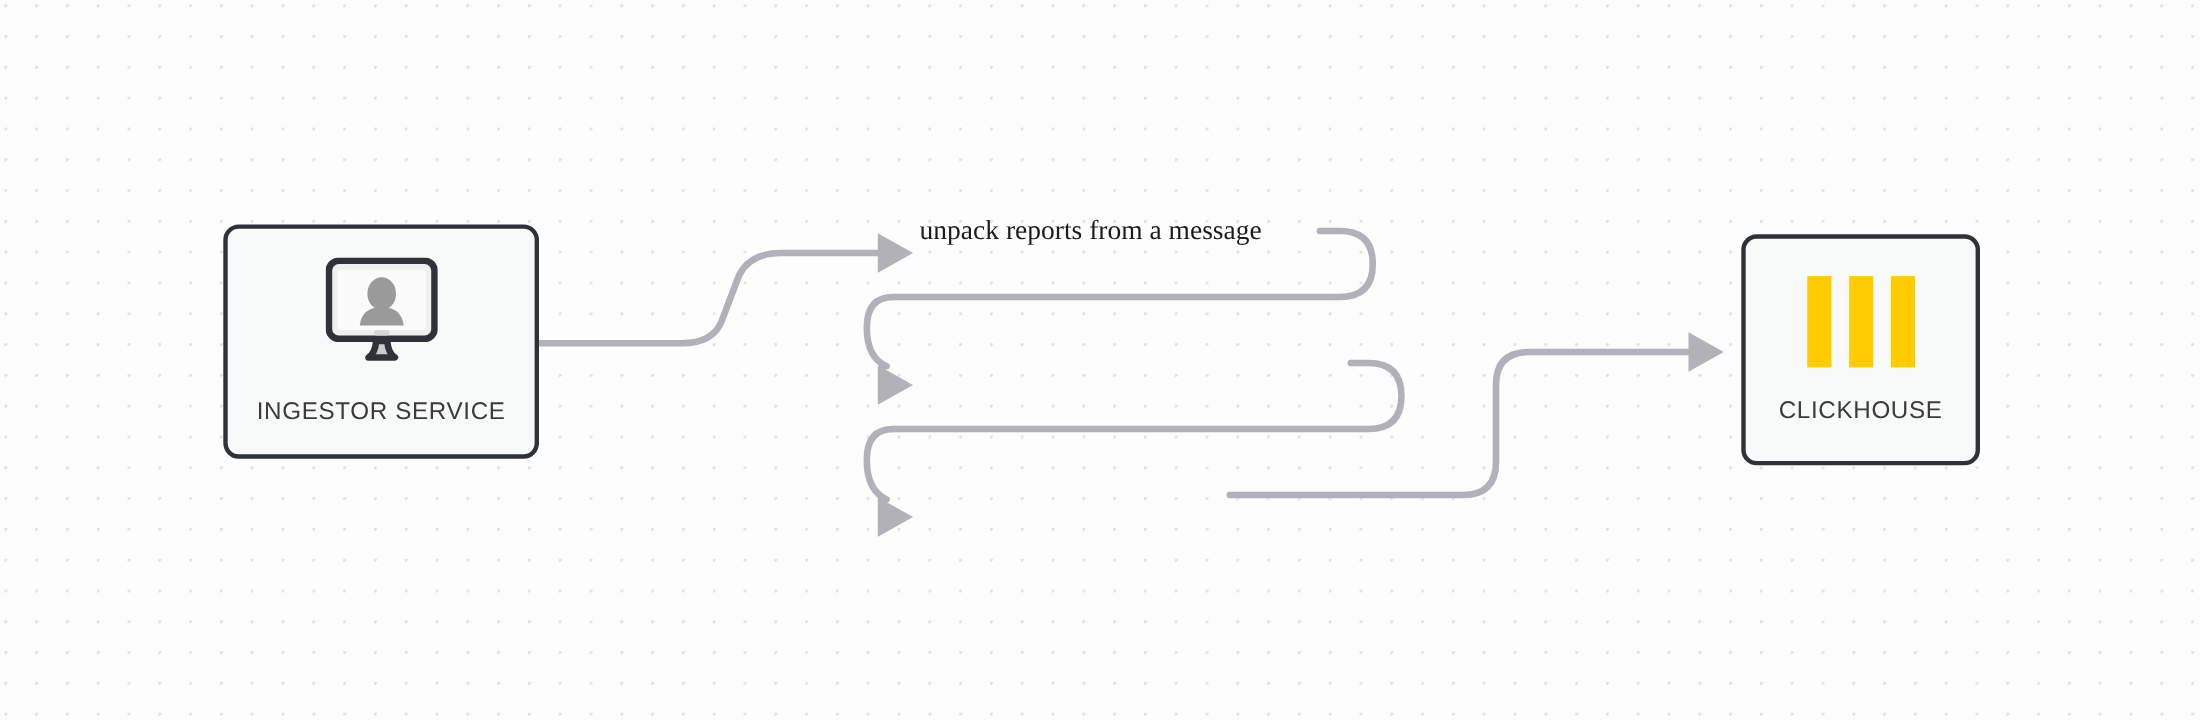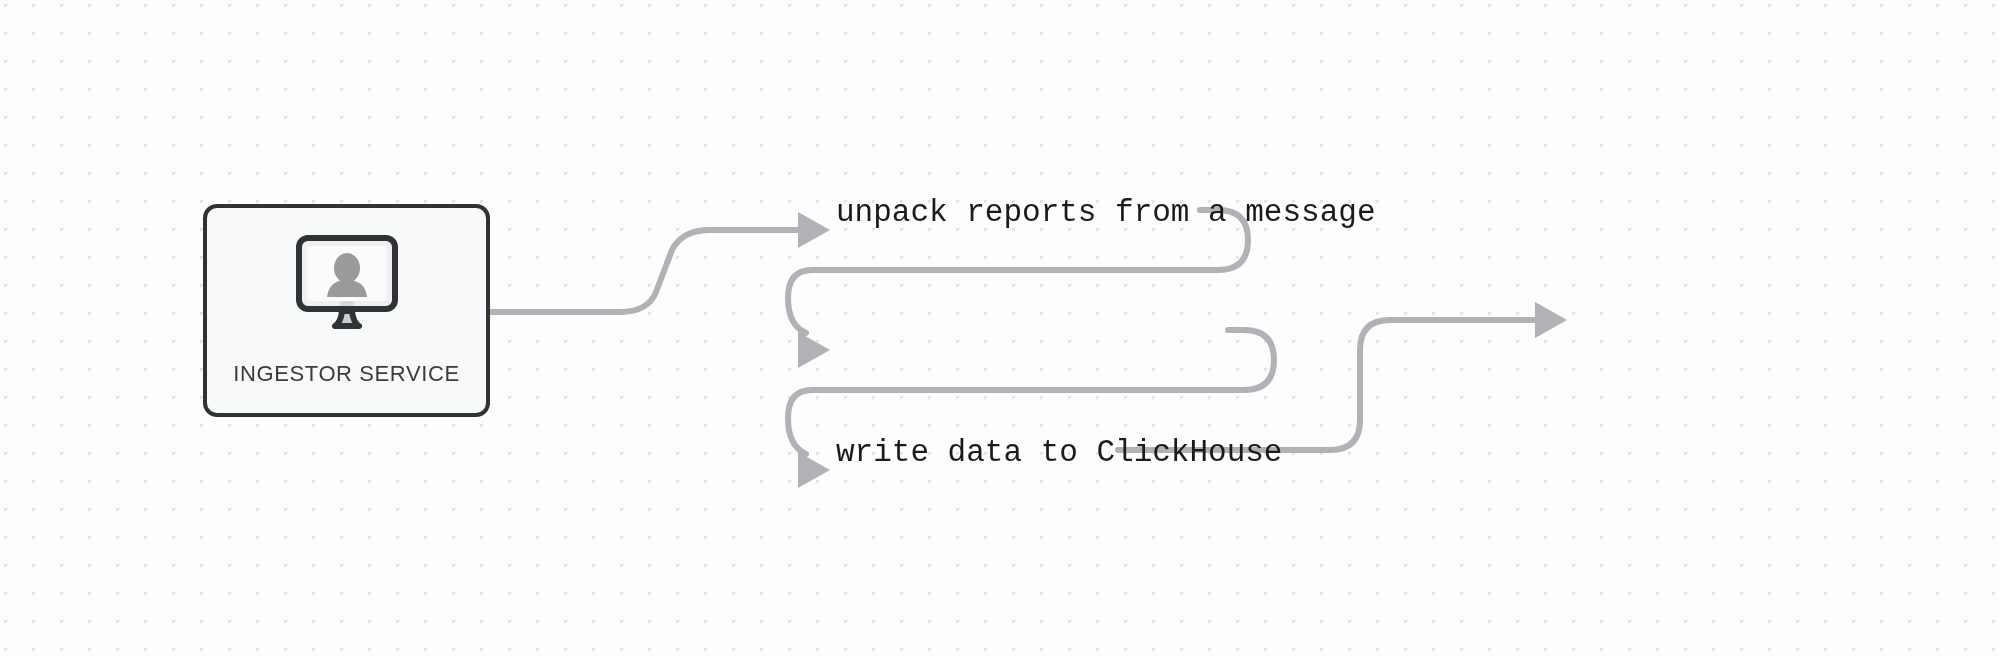--- a/index.html
+++ b/index.html
@@ -66,23 +66,23 @@
     height: 213px;
   }
   #node-clickhouse {
     left: 1583px;
     top: 213px;
     width: 217px;
     height: 210px;
   }
   .edge-label {
     position: absolute;
-    font-size: 31px;
+    font-size: 25px;
     color: #1b1b1b;
-    font-family: Liberation Mono, monospace;
+    font-family: Liberation Serif, serif;
     white-space: nowrap;
     line-height: 1;
     background: transparent;
   }
   #edge-label-0 { left: 836px; top: 197px; }
   #edge-label-1 { left: 836px; top: 317px; }
   #edge-label-2 { left: 836px; top: 437px; }
   .ch-bars {
     display: flex;
     gap: 16px;
@@ -125,17 +125,24 @@
         <rect x="11" y="11" width="80" height="55" rx="3" ry="3" fill="#fbfbfb"></rect>
         <ellipse cx="51" cy="33" rx="13" ry="15" fill="#9a9a9a"></ellipse>
         <path d="M 31 62 Q 33 45 51 45 Q 69 45 71 62 Z" fill="#9a9a9a"></path>
         <rect x="44" y="66" width="14" height="5" rx="2.5" ry="2.5" fill="#d8d8d8"></rect>
         <path d="M 39 91 Q 45 87 46 76 L 56 76 Q 57 87 63 91 Z" fill="#cccccc" stroke="#2f3338" stroke-width="6" stroke-linejoin="round"></path>
       </svg>
     </span>
     <span class="node-label">INGESTOR SERVICE</span>
   </div>
 
+  <div class="node" id="node-clickhouse">
+    <span class="node-icon ch-bars">
+      <span class="ch-bar"></span>
+      <span class="ch-bar"></span>
+      <span class="ch-bar"></span>
+    </span>
+    <span class="node-label">CLICKHOUSE</span>
+  </div>
 
   <span class="edge-label" id="edge-label-0">unpack reports from a message</span>
-  <span class="edge-label" id="edge-label-2">write data to ClickHouse</span>
 
 </div>
 
 </body></html>

